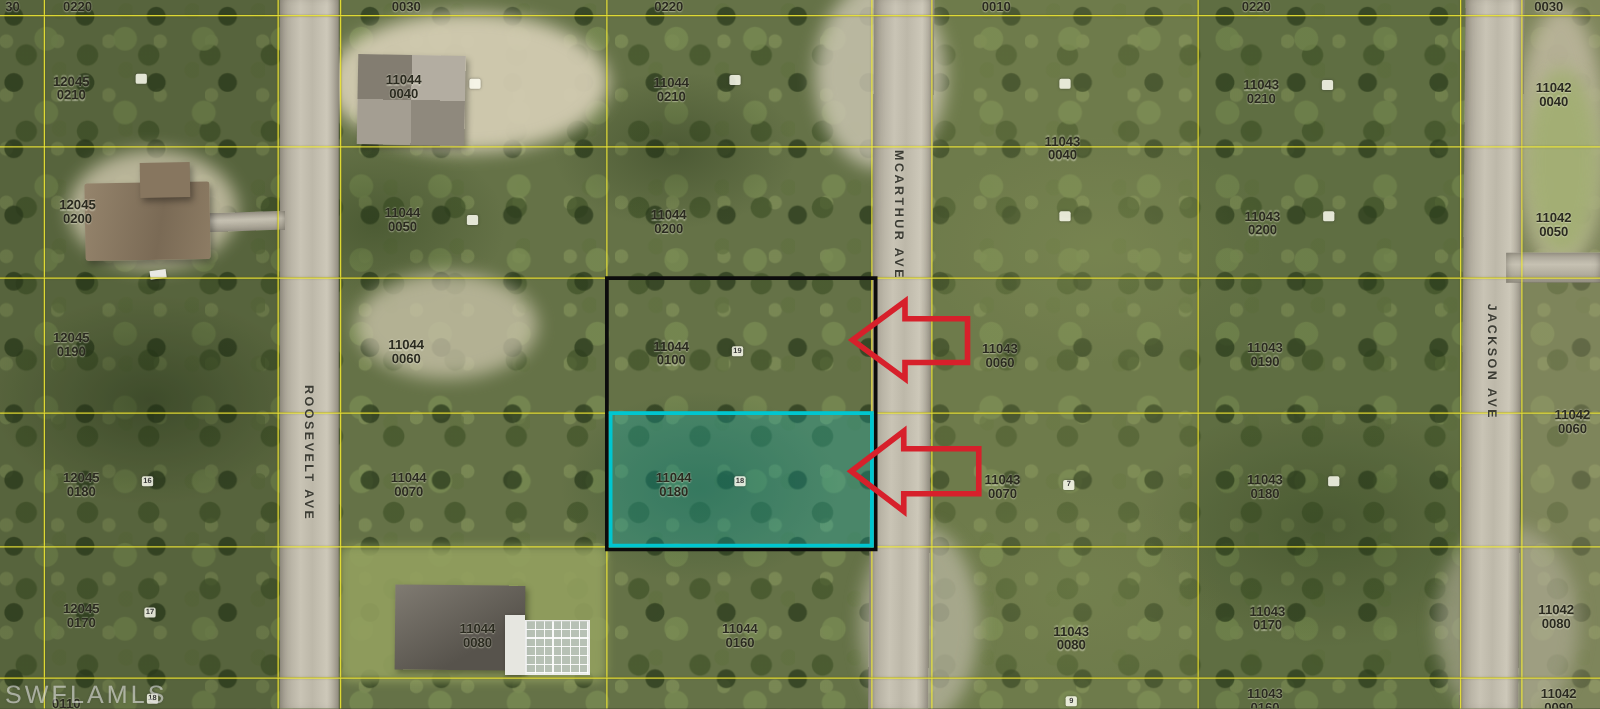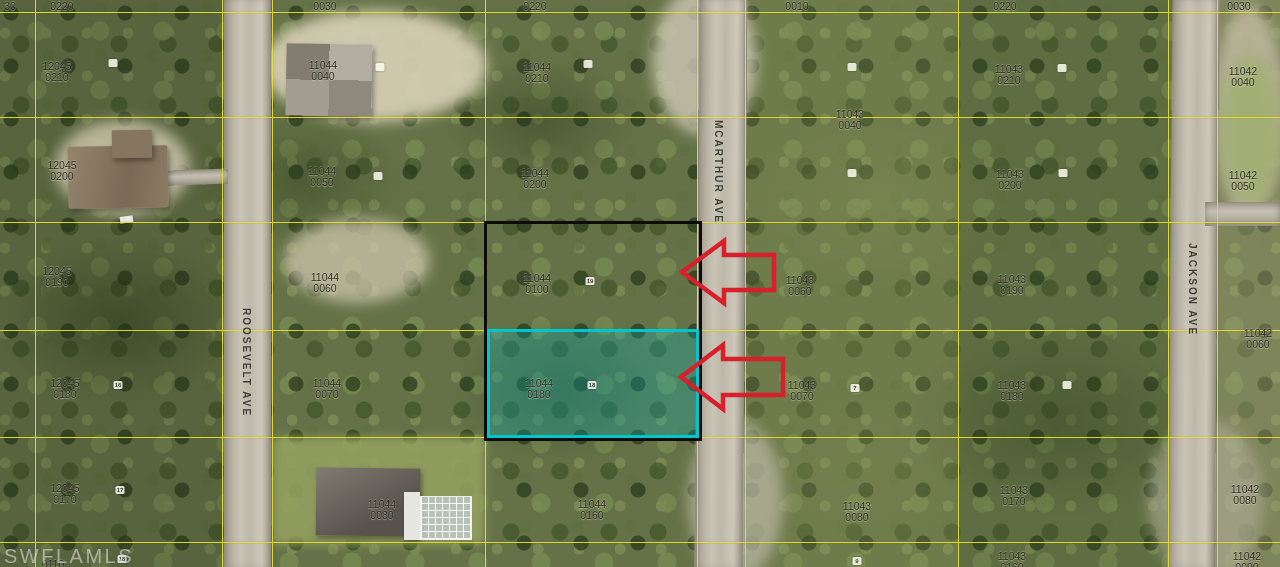--- a/index.html
+++ b/index.html
@@ -30,21 +30,21 @@
   .road-v{position:absolute;top:-4px;height:575px;
     background:linear-gradient(90deg,#a7a294,#c9c4b5 35%,#bdb8a9 55%,#cdc8b9 80%,#a7a294);
     box-shadow:inset 0 0 8px rgba(80,75,65,.55);}
   .road-h{position:absolute;background:linear-gradient(#a7a294,#c6c1b2 40%,#b3ae9f 70%,#a7a294);
     box-shadow:inset 0 0 6px rgba(80,75,65,.5);}
 
   .vl{position:absolute;top:0;bottom:0;width:1px;background:rgba(232,226,52,.92);box-shadow:0 0 1px rgba(90,80,0,.7);}
   .hl{position:absolute;left:0;right:0;height:1px;background:rgba(232,226,52,.92);box-shadow:0 0 1px rgba(90,80,0,.7);}
 
   .pl{position:absolute;transform:translate(-50%,-50%);text-align:center;
-      font-weight:normal;font-size:10.5px;line-height:10.5px;color:#2b2b20;white-space:nowrap;
+      font-weight:bold;font-size:10.5px;line-height:10.5px;color:#2b2b20;white-space:nowrap;
       text-shadow:0 1px 1px rgba(235,235,215,.5),0 -1px 1px rgba(235,235,215,.35);}
   .street{position:absolute;writing-mode:vertical-rl;font-weight:bold;font-size:10px;
       color:#3c3c34;letter-spacing:2px;text-shadow:0 0 2px rgba(230,230,220,.4);}
   .mk{position:absolute;width:9px;height:8px;transform:translate(-50%,-50%);
       background:rgba(252,252,240,.85);border-radius:1.5px;font-weight:bold;font-size:6px;
       line-height:8px;color:#3a3a3a;text-align:center;box-shadow:0 0 2px rgba(40,40,40,.6);}
   .wm{position:absolute;left:4px;top:545px;font-size:20px;letter-spacing:2.5px;
       color:rgba(242,242,242,.55);text-shadow:0 0 2px rgba(60,60,60,.3);}
 
   .outline-black{position:absolute;left:484px;top:221px;width:212px;height:214px;

